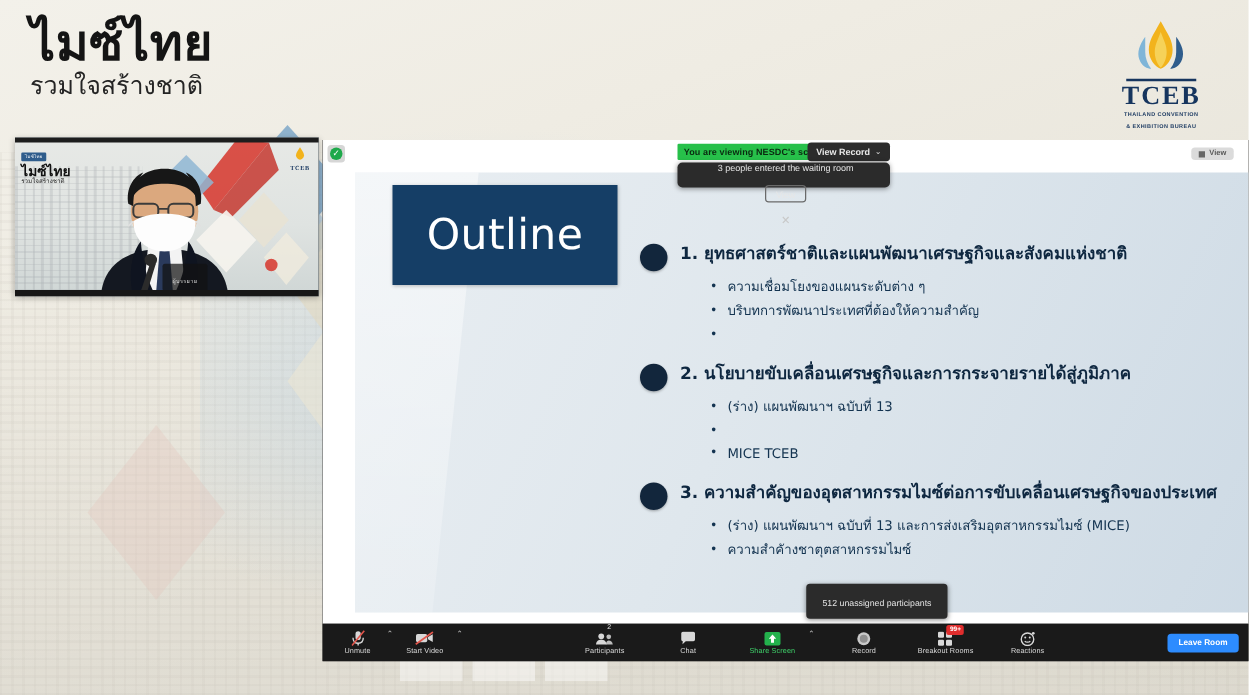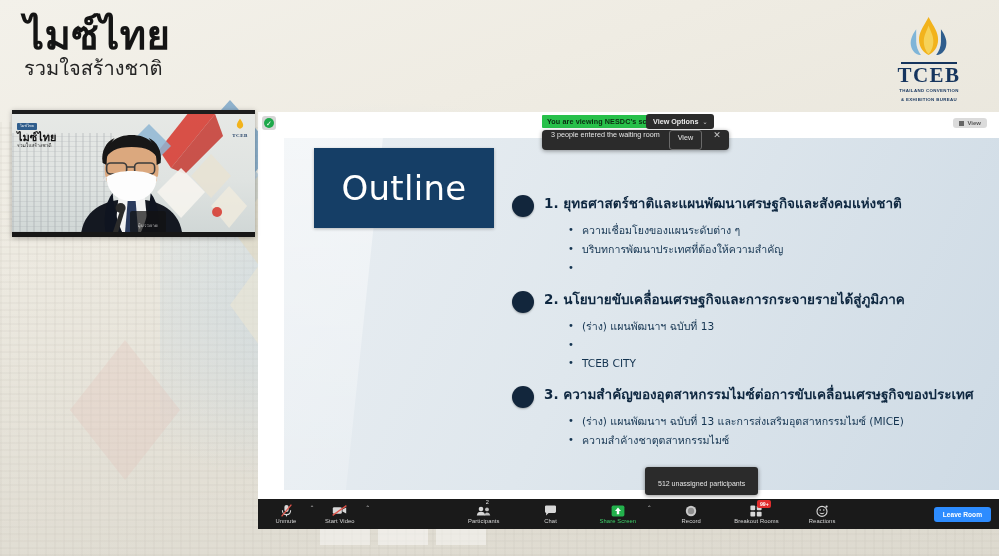--- a/index.html
+++ b/index.html
@@ -184,23 +184,24 @@
     display: flex; align-items: center; gap: 4px;
     border-radius: 3px; z-index: 41;
   }
   .view-options-btn .chev { font-size: 6px; opacity: .85; }
 
   
   .waiting-toast {
     position: absolute; left: 284px; top: 18px;
     height: 20px; min-width: 170px;
     background: #2b2b2b; border-radius: 4px;
-    display: flex; gap: 9px;
+    display: flex; align-items: center; gap: 9px;
     padding: 0 6px 0 9px; z-index: 42;
     box-shadow: 0 1px 4px rgba(0,0,0,.4);
+    flex-direction: column;
   }
   .waiting-toast .msg { color: #e6e6e6; font-size: 7.2px; white-space: nowrap; }
   .waiting-toast .act {
     color: #e6e6e6; font-size: 7.2px;
     border: 1px solid #6a6a6a; border-radius: 3px;
     padding: 1.5px 8px;
   }
   .waiting-toast .x { color: #c8c8c8; font-size: 9px; padding: 0 2px; }
 
   
@@ -480,21 +481,21 @@
             <div class="agenda-subs">
               <div class="agenda-sub">
                   <span class="sb">•</span>
                   <span>(ร่าง) แผนพัฒนาฯ ฉบับที่ 13</span>
                 </div>
               <div class="agenda-sub">
                   <span class="sb">•</span>
                 </div>
               <div class="agenda-sub">
                   <span class="sb">•</span>
-                  <span>TCEB CITY</span>
+                  <span>MICE TCEB</span>
                 </div>
             </div>
           </div>
 
           <div class="agenda-item">
             <div class="agenda-head">
               <div class="agenda-dot"></div>
               <div class="agenda-title">
                 <span>3.</span>
                 <span>ความสำคัญของอุตสาหกรรมไมซ์ต่อการขับเคลื่อนเศรษฐกิจของประเทศ</span>
@@ -522,21 +523,21 @@
       <div class="view-toggle">
         <span class="sq"></span>
         <span class="lbl">View</span>
       </div>
 
       <div class="viewing-banner">
         <span>You are viewing NESDC's screen</span>
       </div>
 
       <div class="view-options-btn">
-        <span>View Options</span>
+        <span>View Record</span>
         <span class="chev">⌄</span>
       </div>
 
       <div class="waiting-toast">
         <span class="msg">3 people entered the waiting room</span>
         <span class="act">View</span>
         <span class="x">✕</span>
       </div>
 
       <div class="unassigned-tip">

